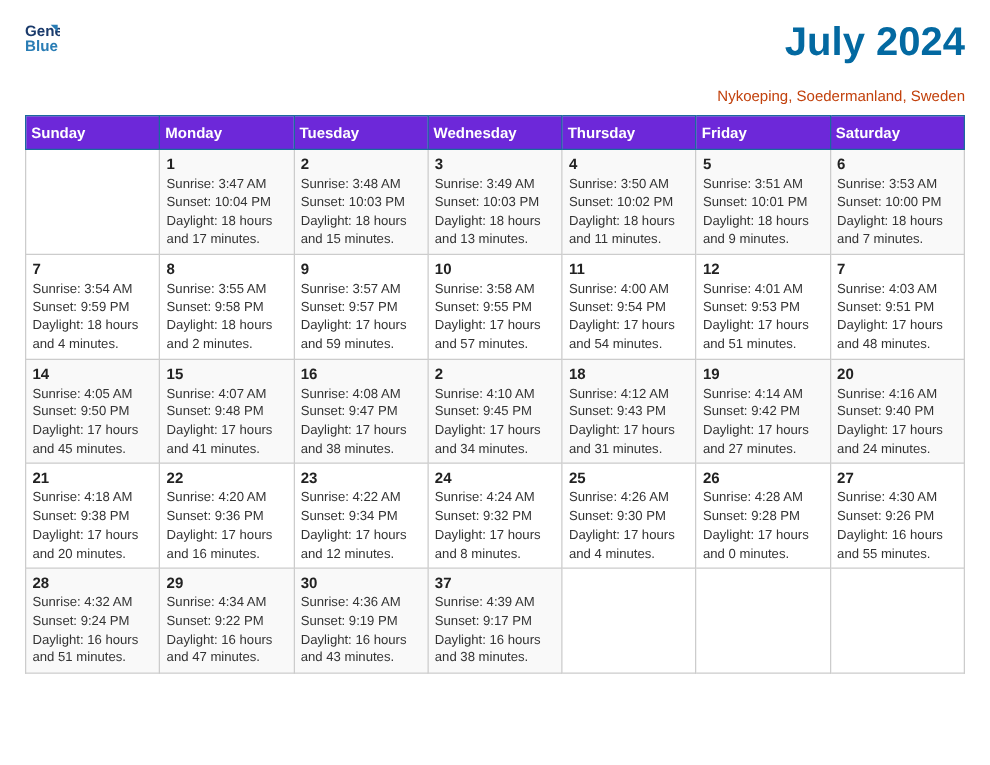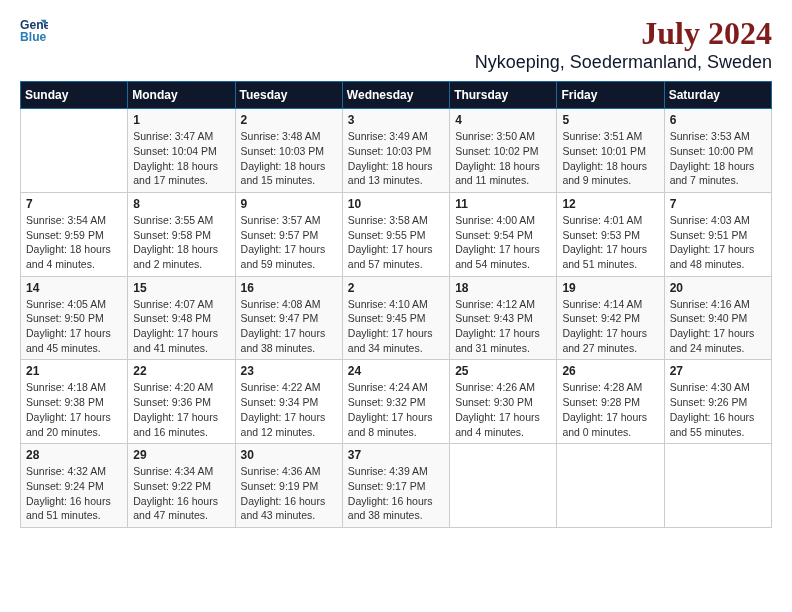--- a/index.html
+++ b/index.html
@@ -24,37 +24,36 @@
     .logo-icon {
       width: 28px;
       height: 28px;
     }
     .title-block {
       text-align: right;
     }
     .month-year {
       font-size: 32px;
       font-weight: bold;
-      color: #7f1d1d;
+      color: #0369a1;
       line-height: 1.1;
-      font-family: Liberation Serif, serif;
     }
     .location {
-      font-size: 18px;
-      color: #0f172a;
-      margin-top: 1px;
+      font-size: 12px;
+      color: #c2410c;
+      margin-top: 19px;
     }
     .calendar {
       width: 100%;
       border-collapse: collapse;
       margin-top: 8px;
       font-size: 11px;
     }
     .calendar thead th {
-      background: #0f172a;
+      background: #6d28d9;
       color: #fff;
       font-weight: bold;
       font-size: 12px;
       padding: 6px 4px;
       border: 1px solid #1a6a9e;
       text-align: left;
     }
     .calendar tbody td {
       border: 1px solid #ccc;
       vertical-align: top;

